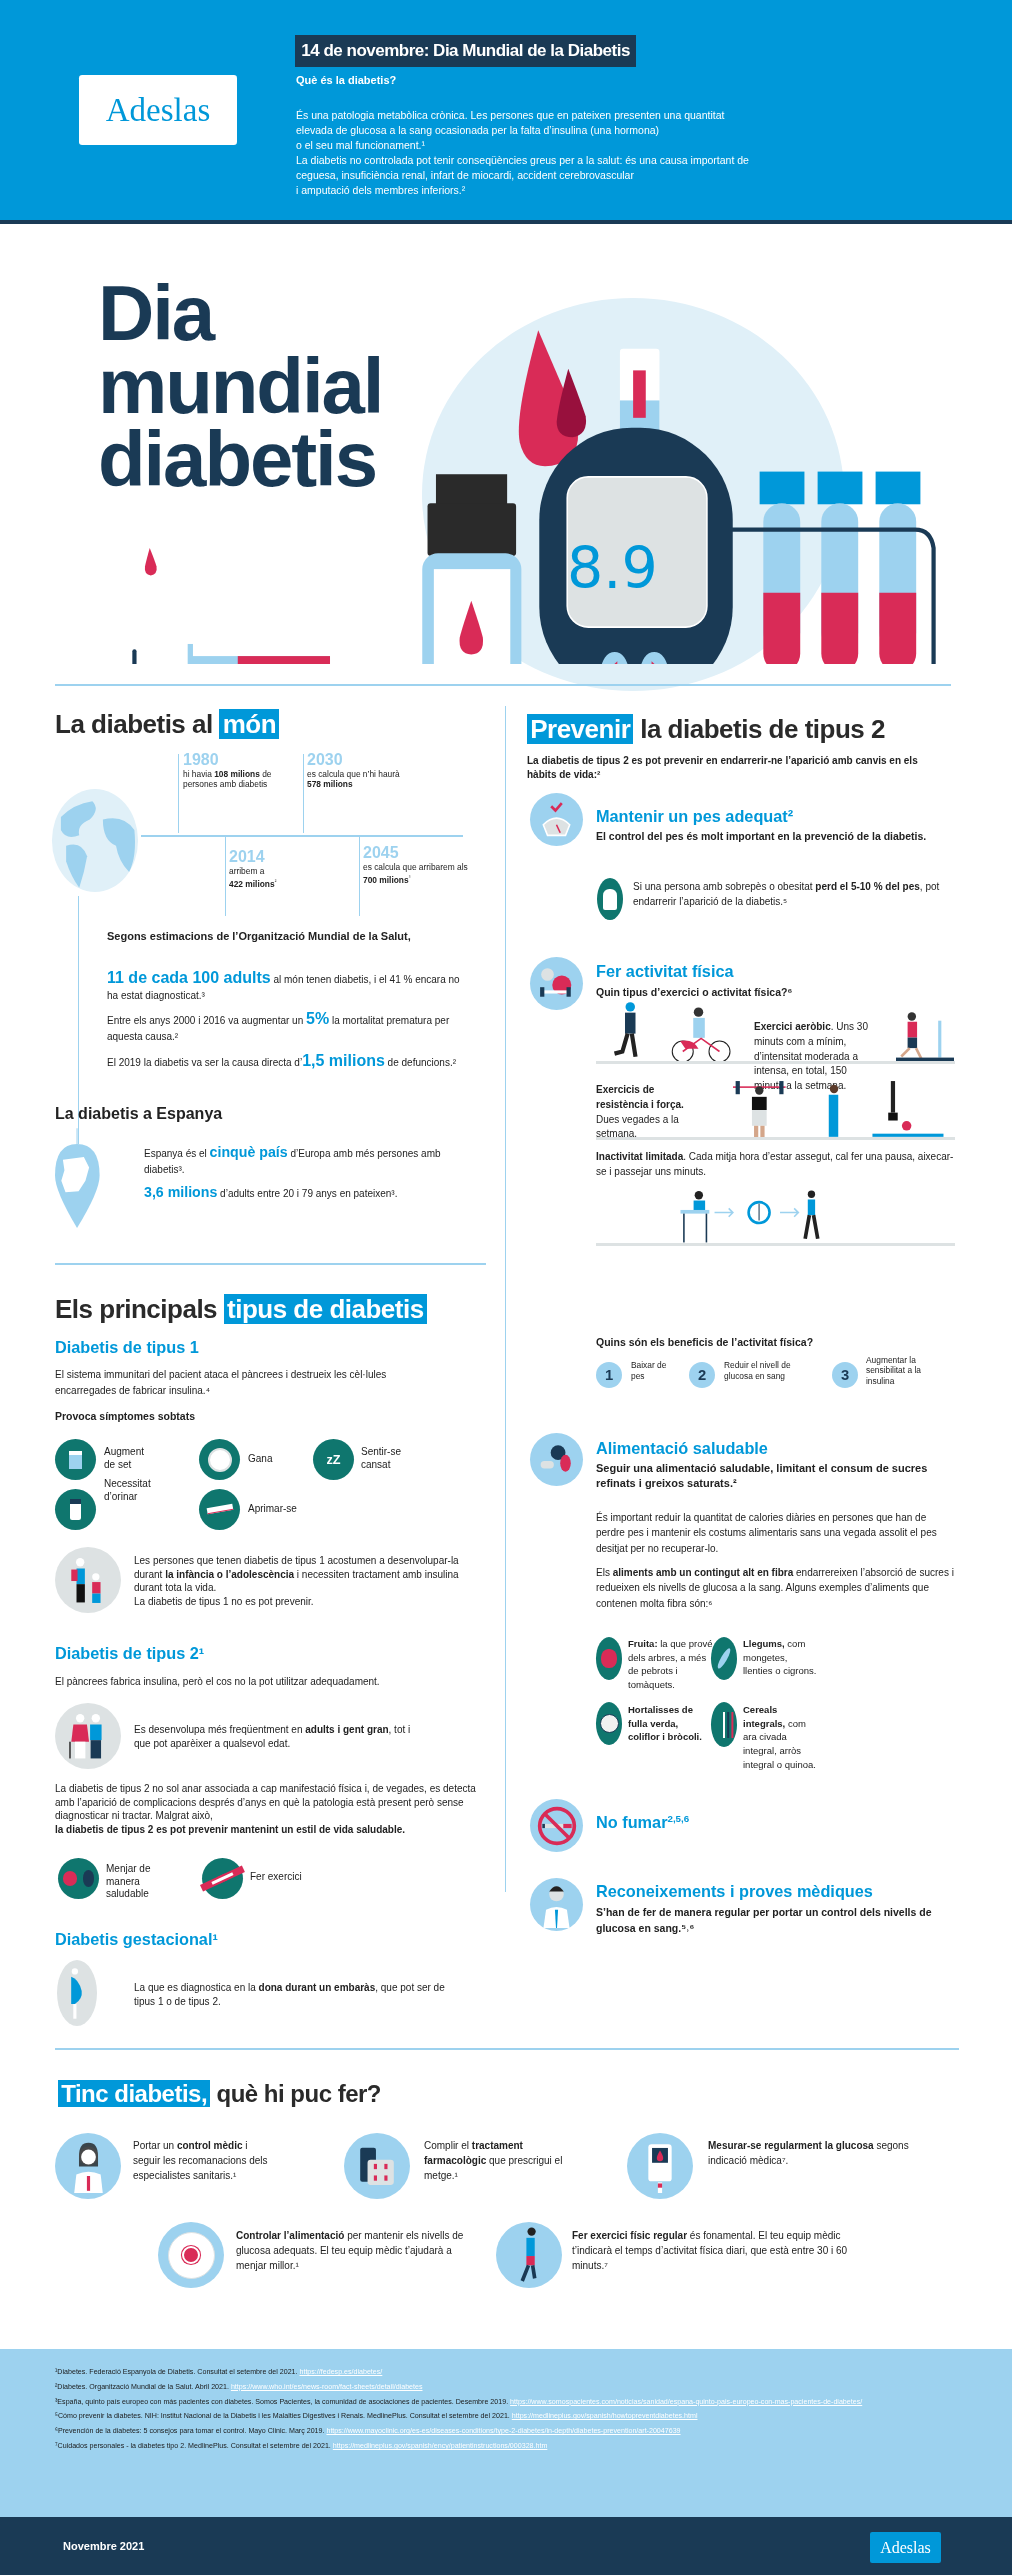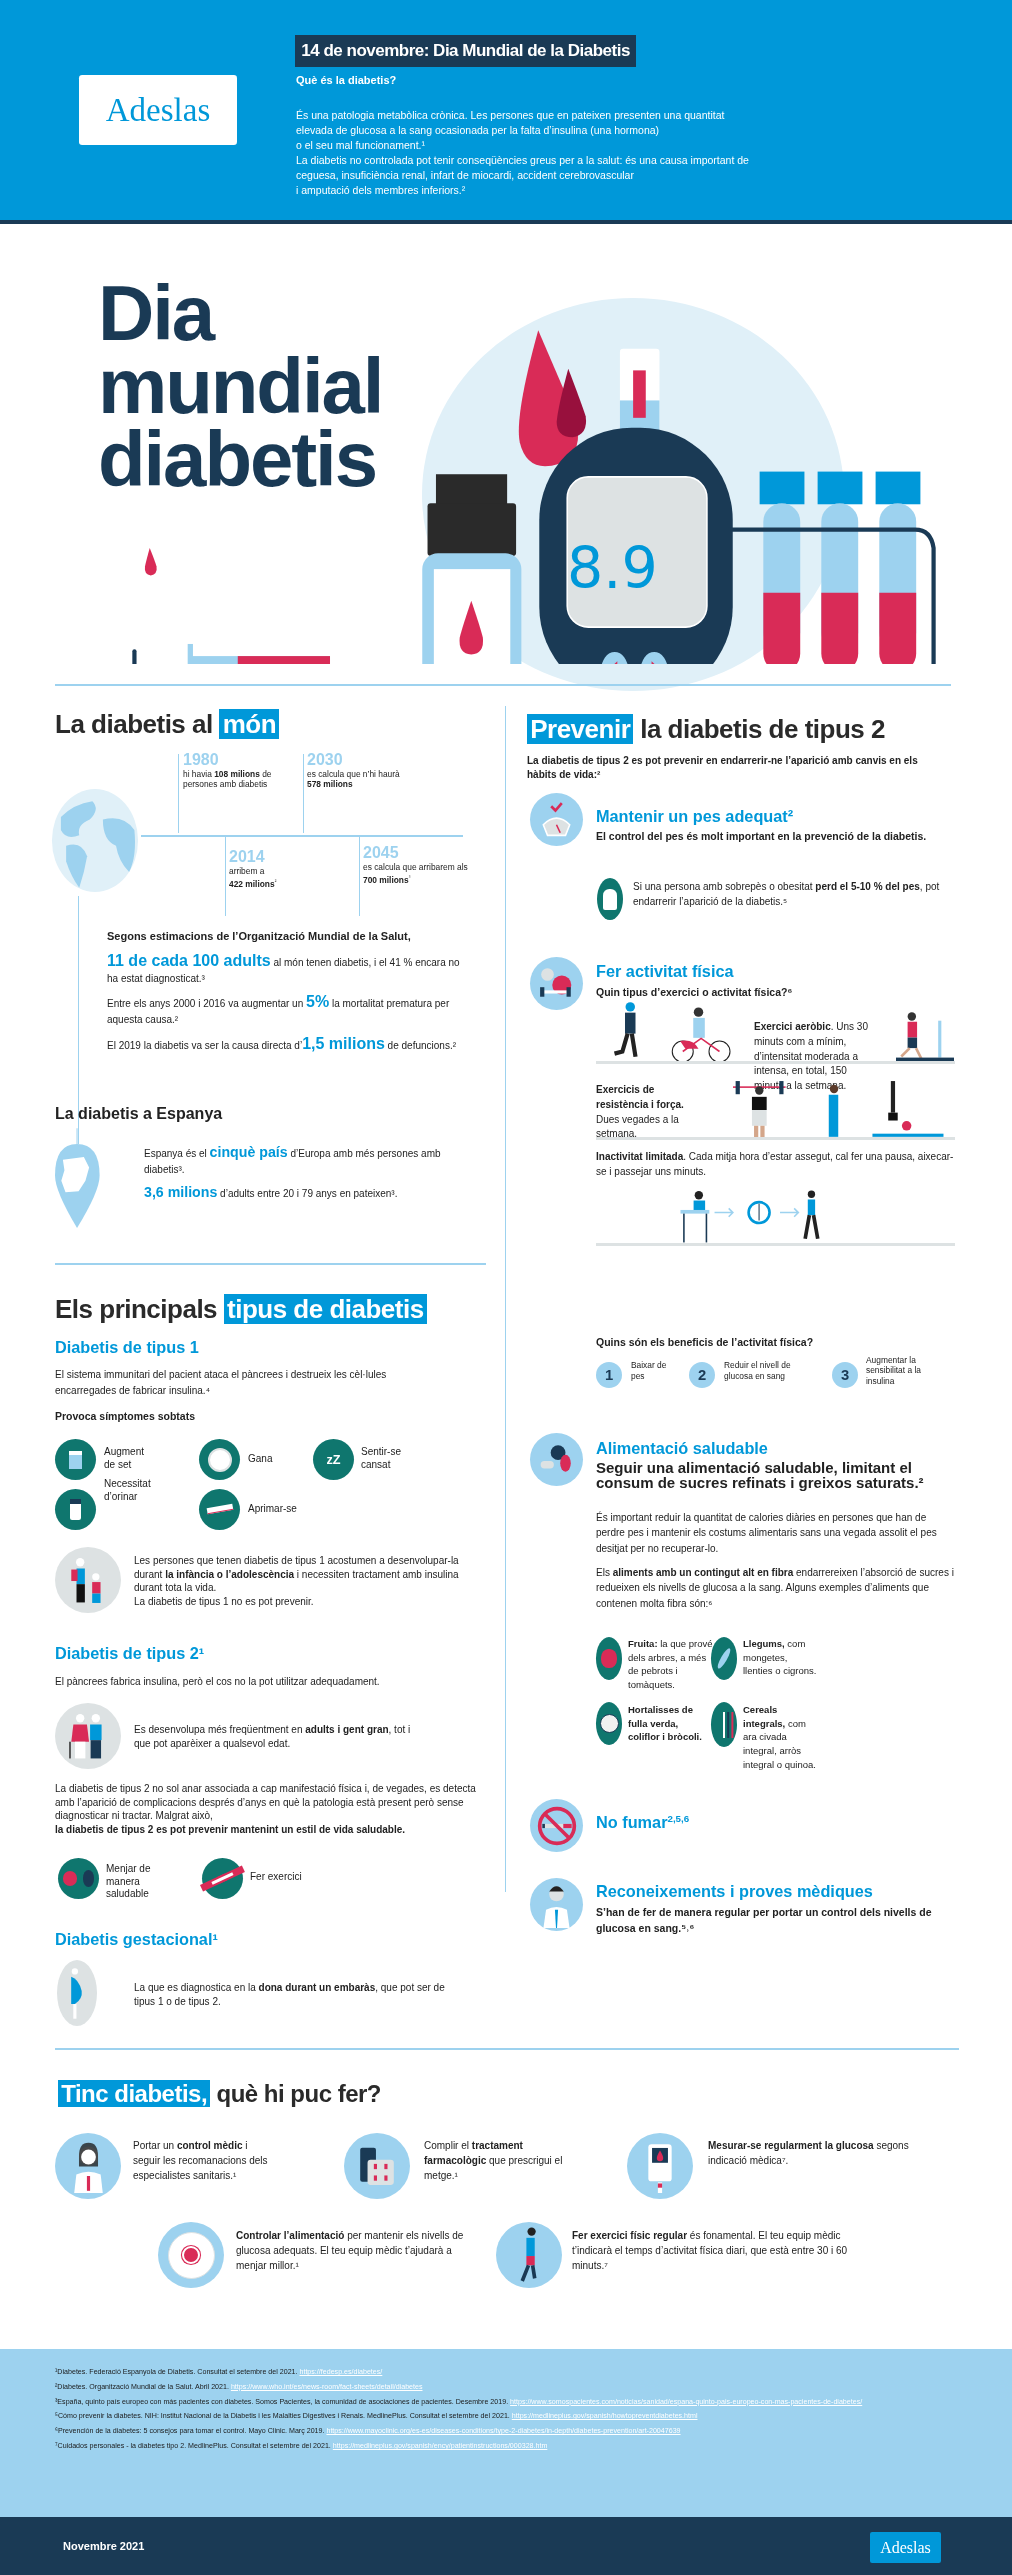--- a/index.html
+++ b/index.html
@@ -151,21 +151,21 @@
 <div class="abs" style="left:229px;top:848px;width:105px">
   <div class="yr">2014</div>
   <div class="yr-t"><span>arribem a </span><br><b>422 milions</b><sup>²</sup></div>
 </div>
 <div class="abs" style="left:363px;top:844px;width:105px">
   <div class="yr">2045</div>
   <div class="yr-t"><span>es calcula que arribarem als </span><b>700 milions</b><sup>³</sup></div>
 </div>
 
 <div class="abs" style="left:107px;top:928px;width:359px">
-  <div class="bodyb" style="font-size:11px;margin-bottom:9px">Segons estimacions de l’Organització Mundial de la Salut,</div>
+  <div class="bodyb" style="font-size:11px;margin-bottom:26px">Segons estimacions de l’Organització Mundial de la Salut,</div>
   <div class="body" style="margin-bottom:7.4px"><span class="big-blue" style="font-size:16px">11 de cada 100 adults</span><span> al món tenen diabetis, i el 41 % encara no ha estat diagnosticat.³</span></div>
   <div class="body" style="margin-bottom:7.4px"><span>Entre els anys 2000 i 2016 va augmentar un </span><span class="big-blue" style="font-size:16px">5%</span><span> la mortalitat prematura per aquesta causa.²</span></div>
   <div class="body"><span>El 2019 la diabetis va ser la causa directa d’</span><span class="big-blue" style="font-size:16px">1,5 milions</span><span> de defuncions.²</span></div>
 </div>
 
 <div class="abs" style="left:55px;top:1105px;font-weight:bold;font-size:16px;color:#222">La diabetis a Espanya</div>
 <svg class="abs" style="left:55px;top:1128px;width:63px;height:100px" viewBox="0 0 120 190">
   <line x1="42" y1="0" x2="42" y2="30" stroke="#9dd2ef" stroke-width="2"></line>
   <path d="M42 30 Q85 30 85 90 Q85 120 42 190 Q0 120 0 90 Q0 30 42 30Z" fill="#9dd2ef"></path>
   <path d="M15 60 L55 55 L65 75 L58 100 L45 120 L20 122 L12 100 L18 80Z" fill="#fff"></path>
@@ -367,21 +367,21 @@
 </div>
 
 <div class="abs circle c-light" style="left:530px;top:1433px;width:53px;height:53px">
   <svg width="37" height="37" viewBox="0 0 70 70">
       <rect x="5" y="38" width="25" height="14" rx="7" fill="#dde2e3"></rect>
       <circle cx="38" cy="22" r="14" fill="#1a3a55"></circle>
       <ellipse cx="52" cy="42" rx="10" ry="16" fill="#d92b57"></ellipse>
     </svg>
 </div>
 <div class="abs blue-h" style="left:596px;top:1439px">Alimentació saludable</div>
-<div class="abs bodyb" style="left:596px;top:1461px;width:343px;font-size:15px;line-height:14.8px">Seguir una alimentació saludable, limitant el consum de sucres refinats i greixos saturats.²</div>
+<div class="abs bodyb" style="left:596px;top:1461px;width:343px;font-size:11px;line-height:14.8px">Seguir una alimentació saludable, limitant el consum de sucres refinats i greixos saturats.²</div>
 <div class="abs body" style="left:596px;top:1510px;width:359px;line-height:15.3px">És important reduir la quantitat de calories diàries en persones que han de perdre pes i mantenir els costums alimentaris sans una vegada assolit el pes desitjat per no recuperar-lo.</div>
 <div class="abs body" style="left:596px;top:1565px;width:359px;line-height:15.3px">
   <span>Els </span><b>aliments amb un contingut alt en fibra</b><span> endarrereixen l’absorció de sucres i redueixen els nivells de glucosa a la sang. Alguns exemples d’aliments que contenen molta fibra són:⁶</span>
 </div>
 <div class="abs" style="left:596px;top:1637px;width:369px;height:137px">
   <div class="abs circle c-blue" style="left:0;top:0;width:26px;height:43px">
       <div style="width:16px;height:19px;border-radius:45%;background:#d92b57"></div>
     </div>
   <div class="abs food-t" style="left:32px;top:0;width:90px"><b>Fruita:</b><span> la que prové dels arbres, a més de pebrots i tomàquets.</span></div>
   <div class="abs circle c-blue" style="left:115px;top:0;width:26px;height:43px">

